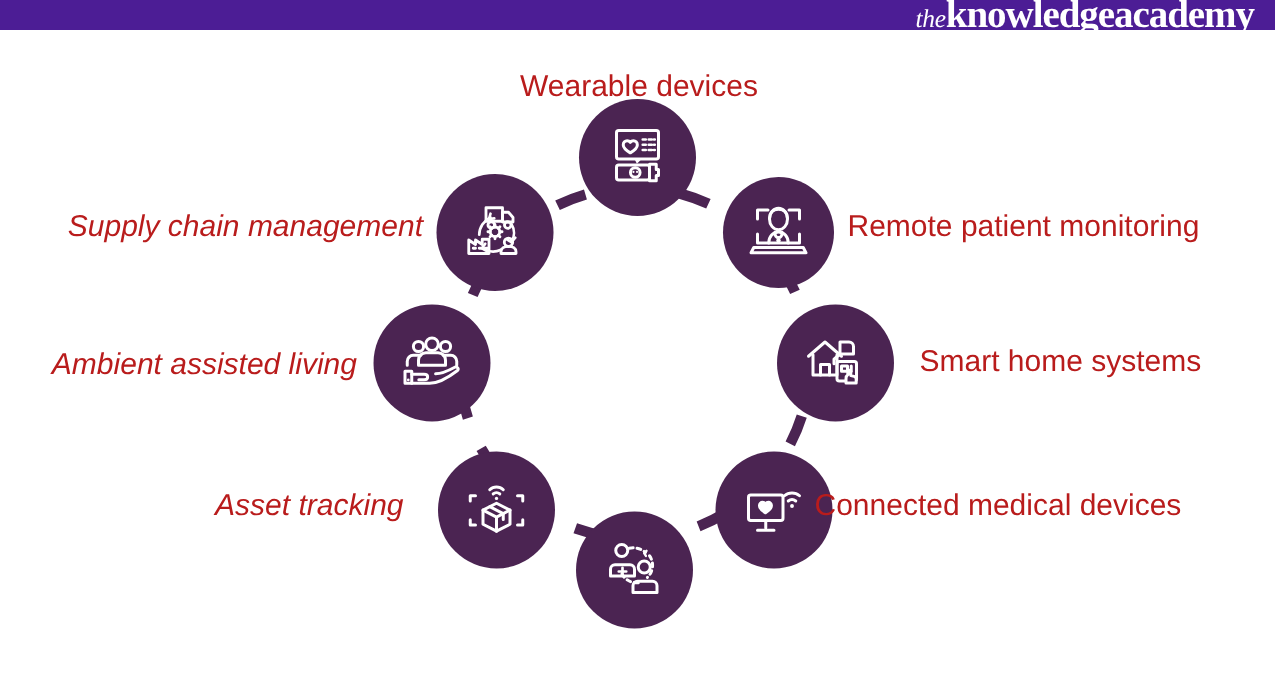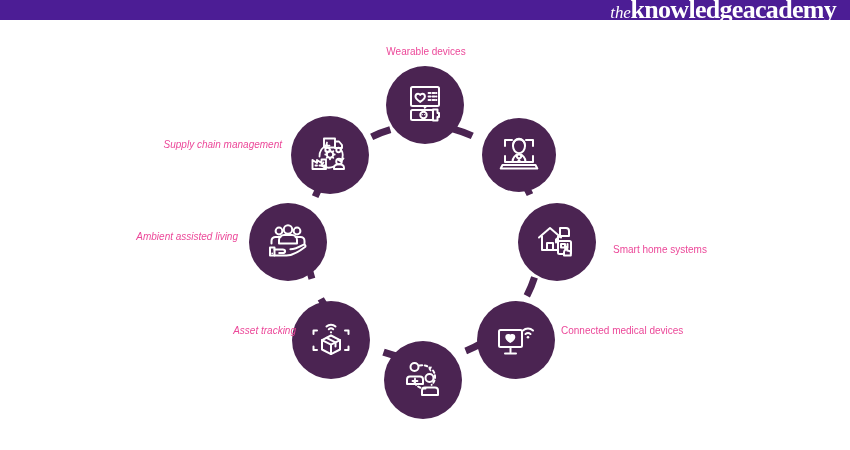--- a/index.html
+++ b/index.html
@@ -51,22 +51,22 @@
     border-radius:50%;
     background:#4b2452;
     display:flex;align-items:center;justify-content:center;
     box-sizing:border-box;
   }
   .node.big{width:78px;height:78px;}
   .node svg{display:block;}
 
   .node-label{
     position:absolute;
-    color:#ec4899;
-    font-size:10px;
+    color:#b91c1c;
+    font-size:20px;
     line-height:1.2;
     white-space:nowrap;
   }
   .lbl-right{text-align:left;}
   .lbl-left{text-align:right;font-style:italic;}
   .lbl-center{text-align:center;}
 </style>
 </head>
 <body>
 
@@ -110,55 +110,56 @@
           <path d="M6.5 33h33l1.8 3.5H4.7z"></path>
           <ellipse cx="23" cy="14" rx="6" ry="7.2"></ellipse>
           <path d="M17 13.5c0-3 1.6-6 6-6s6 3 6 6"></path>
           <path d="M16.5 30c0-4.4 2.9-7.4 6.5-7.4s6.5 3 6.5 7.4"></path>
           <path d="M20.6 22.8c0 2.2 1 3.6 2.4 3.6s2.4-1.4 2.4-3.6"></path>
           <circle cx="23" cy="28.4" r="1.5" fill="#ffffff" stroke="none"></circle>
         </g>
       </svg>
     </span>
   </div>
+  <div class="node-label lbl-right" style="left:565px;top:103px;">Remote patient monitoring</div>
 
   <div class="node big" style="left:518px;top:167px;">
     <span>
       <svg width="46" height="46" viewBox="0 0 46 46">
         <g fill="none" stroke="#ffffff" stroke-width="2" stroke-linejoin="round" stroke-linecap="round">
           <path d="M5 18.5L16 9l11 9.5"></path>
           <path d="M8 17.5V31h16V17.5"></path>
           <path d="M13 31v-7h6v7"></path>
           <path d="M26 9h6a3 3 0 0 1 3 3v5H26z"></path>
           <path d="M26 17l-4 3.5v3"></path>
           <rect x="24" y="22" width="13" height="13" rx="1.5"></rect>
           <rect x="27" y="25" width="4" height="3.5"></rect>
           <path d="M33.5 25v3.5"></path>
           <path d="M30 33.5c0-1.8 1.2-2.6 1.2-2.6v-2.1a1 1 0 0 1 2 0v2.6l2.2 0.5c1 0.3 1.4 1 1.4 1.9v2.6h-6.8z" fill="#4b2452"></path>
         </g>
       </svg>
     </span>
   </div>
-  <div class="node-label lbl-right" style="left:613px;top:208px;">Smart home systems</div>
+  <div class="node-label lbl-right" style="left:613px;top:193px;">Smart home systems</div>
 
   <div class="node big" style="left:477px;top:265px;">
     <span>
       <svg width="46" height="46" viewBox="0 0 46 46">
         <g fill="none" stroke="#ffffff" stroke-width="2" stroke-linejoin="round" stroke-linecap="round">
           <path d="M30 13.5a7.5 7.5 0 0 1 10 0"></path>
           <path d="M32.5 17a4 4 0 0 1 5 0"></path>
           <circle cx="35" cy="20.3" r="1.3" fill="#ffffff" stroke="none"></circle>
           <rect x="6" y="13" width="23" height="17" rx="1.5"></rect>
           <path d="M17.5 30v5M12 36.5h11"></path>
           <path d="M13 20.2c0-1.5 1.1-2.6 2.4-2.6 0.8 0 1.5 0.4 1.9 1 0.4-0.6 1.1-1 1.9-1 1.3 0 2.4 1.1 2.4 2.6 0 2.3-4.3 5-4.3 5s-4.3-2.7-4.3-5z" fill="#ffffff" stroke="#ffffff" stroke-width="1.4"></path>
         </g>
       </svg>
     </span>
   </div>
-  <div class="node-label lbl-right" style="left:561px;top:289px;">Connected medical devices</div>
+  <div class="node-label lbl-right" style="left:543px;top:289px;">Connected medical devices</div>
 
   <div class="node big" style="left:384px;top:305px;">
     <span>
       <svg width="46" height="46" viewBox="0 0 46 46">
         <g fill="none" stroke="#ffffff" stroke-width="2" stroke-linejoin="round" stroke-linecap="round">
           <circle cx="14.5" cy="10" r="4"></circle>
           <path d="M7 27v-4.5a3 3 0 0 1 3-3h10a3 3 0 0 1 3 3V27z"></path>
           <path d="M15 21.5v5M12.5 24h5" stroke-width="1.8"></path>
           <circle cx="29.5" cy="21" r="4"></circle>
           <path d="M22 38v-4.5a3 3 0 0 1 3-3h10a3 3 0 0 1 3 3V38z"></path>
@@ -179,21 +180,21 @@
           <path d="M20.8 12.3a3.2 3.2 0 0 1 4.4 0"></path>
           <circle cx="23" cy="15.3" r="1.1" fill="#ffffff" stroke="none"></circle>
           <path d="M9 13.5h-3.5V17M37 13.5h3.5V17M9 33h-3.5v-3.5M37 33h3.5v-3.5"></path>
           <path d="M23 18.5l9 4.6v9.4l-9 4.6 -9 -4.6v-9.4z"></path>
           <path d="M14 23.1l9 4.6 9 -4.6M23 27.7v9.4"></path>
           <path d="M18.5 20.8l9 4.6v4"></path>
         </g>
       </svg>
     </span>
   </div>
-  <div class="node-label lbl-left" style="left:72px;top:289px;width:224px;text-align:right;">Asset tracking</div>
+  <div class="node-label lbl-left" style="left:45px;top:289px;width:224px;text-align:right;">Asset tracking</div>
 
   <div class="node big" style="left:249px;top:167px;">
     <span>
       <svg width="46" height="46" viewBox="0 0 46 46">
         <g fill="none" stroke="#ffffff" stroke-width="2" stroke-linejoin="round" stroke-linecap="round">
           <circle cx="14" cy="12" r="3.4"></circle>
           <circle cx="32" cy="12" r="3.4"></circle>
           <circle cx="23" cy="10.5" r="4.2"></circle>
           <path d="M6.5 24.5v-2.6a4 4 0 0 1 4-4h5"></path>
           <path d="M39.5 24.5v-2.6a4 4 0 0 0 -4 -4h-5"></path>

